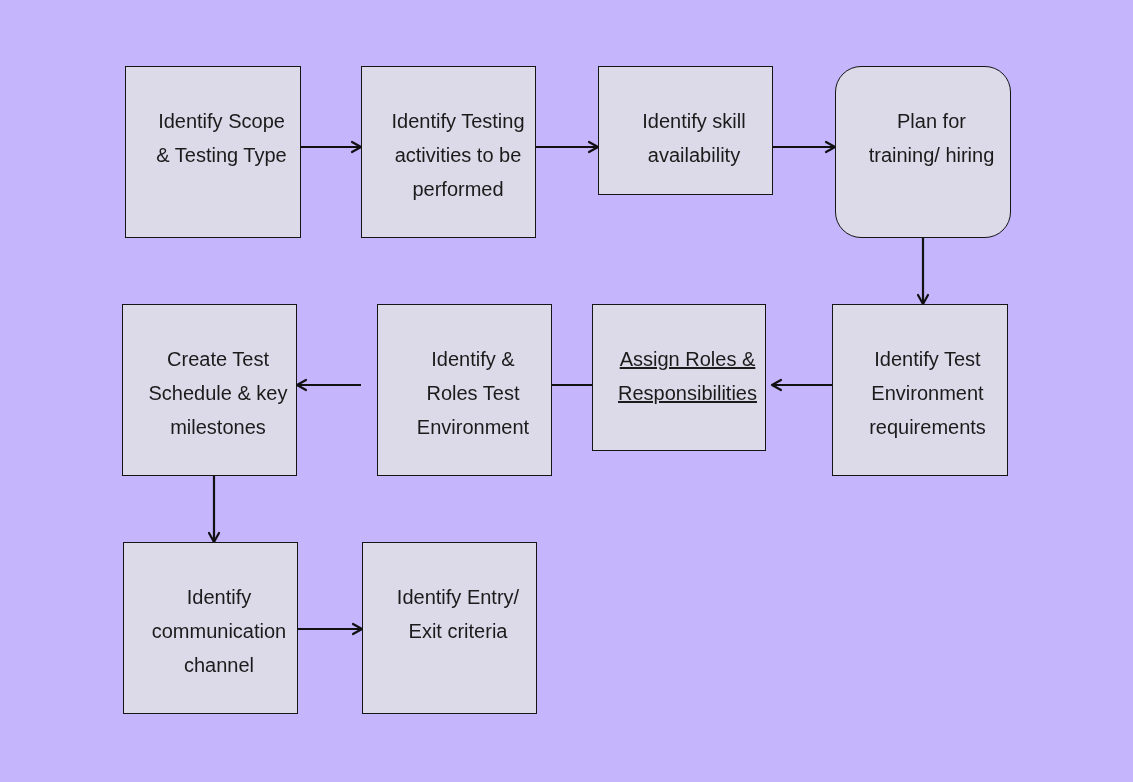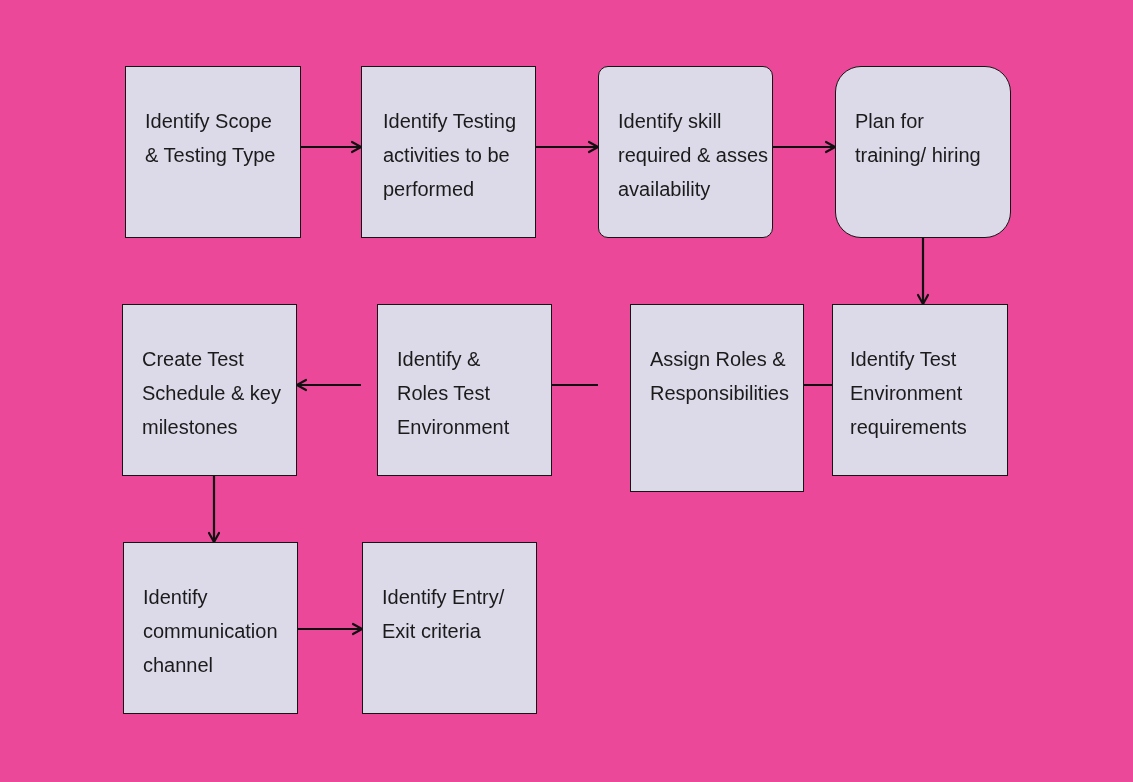--- a/index.html
+++ b/index.html
@@ -33,21 +33,21 @@
     line-height: 34px;
     z-index: 2;
   }
   .node-line {
     white-space: nowrap;
   }
 </style>
 </head>
 <body>
 
-<div class="stage" id="stage" style="width: 1133px; height: 782px; background: #ec4899; --edge-color: #111111;">
+<div class="stage" id="stage" style="width: 1133px; height: 782px; background: #c4b5fd; text-align: center; --edge-color: #111111;">
   <svg class="edges-layer" id="edges-svg" width="1133" height="782">
     <defs>
       <marker id="arrowhead" markerUnits="userSpaceOnUse" markerWidth="18" markerHeight="18" refX="12" refY="8" orient="auto">
         <path d="M3,3 L12,8 L3,13" fill="none" stroke-width="2.2" stroke-linecap="round" stroke-linejoin="round"></path>
       </marker>
     </defs>
     <g id="edges-group">
         <line x1="301" y1="147" x2="361" y2="147" marker-end="url(#arrowhead)"></line>
         <line x1="536" y1="147" x2="598" y2="147" marker-end="url(#arrowhead)"></line>
         <line x1="773" y1="147" x2="835" y2="147" marker-end="url(#arrowhead)"></line>
@@ -62,40 +62,39 @@
   <div id="nodes-layer">
       <div class="node" style="left: 125px; top: 66px; width: 176px; height: 172px; background: rgb(220, 218, 233); border-color: rgb(21, 21, 21); color: rgb(27, 27, 27);">
         <div class="node-line">Identify Scope</div>
         <div class="node-line">&amp; Testing Type</div>
       </div>
       <div class="node" style="left: 361px; top: 66px; width: 175px; height: 172px; background: rgb(220, 218, 233); border-color: rgb(21, 21, 21); color: rgb(27, 27, 27); padding-left: 21px;">
         <div class="node-line">Identify Testing</div>
         <div class="node-line">activities to be</div>
         <div class="node-line">performed</div>
       </div>
-      <div class="node" style="left: 598px; top: 66px; width: 175px; height: 172px; background: rgb(220, 218, 233); border-color: rgb(21, 21, 21); color: rgb(27, 27, 27); border-radius: 10px;">
+      <div class="node" style="left: 598px; top: 66px; width: 175px; height: 129px; background: rgb(220, 218, 233); border-color: rgb(21, 21, 21); color: rgb(27, 27, 27);">
         <div class="node-line">Identify skill</div>
-        <div class="node-line">required &amp; asses</div>
         <div class="node-line">availability</div>
       </div>
       <div class="node" style="left: 835px; top: 66px; width: 176px; height: 172px; background: rgb(220, 218, 233); border-color: rgb(21, 21, 21); color: rgb(27, 27, 27); border-radius: 26px;">
         <div class="node-line">Plan for</div>
         <div class="node-line">training/ hiring</div>
       </div>
       <div class="node" style="left: 122px; top: 304px; width: 175px; height: 172px; background: rgb(220, 218, 233); border-color: rgb(21, 21, 21); color: rgb(27, 27, 27);">
         <div class="node-line">Create Test</div>
         <div class="node-line">Schedule &amp; key</div>
         <div class="node-line">milestones</div>
       </div>
       <div class="node" style="left: 361px; top: 304px; width: 175px; height: 172px; background: rgb(220, 218, 233); border-color: rgb(21, 21, 21); color: rgb(27, 27, 27); margin-left: 16px;">
         <div class="node-line">Identify &amp;</div>
         <div class="node-line">Roles Test</div>
         <div class="node-line">Environment</div>
       </div>
-      <div class="node" style="left: 630px; top: 304px; width: 174px; height: 188px; background: rgb(220, 218, 233); border-color: rgb(21, 21, 21); color: rgb(27, 27, 27);">
+      <div class="node" style="left: 592px; top: 304px; width: 174px; height: 147px; background: rgb(220, 218, 233); border-color: rgb(21, 21, 21); color: rgb(27, 27, 27); text-decoration: underline;">
         <div class="node-line">Assign Roles &amp;</div>
         <div class="node-line">Responsibilities</div>
       </div>
       <div class="node" style="left: 832px; top: 304px; width: 176px; height: 172px; background: rgb(220, 218, 233); border-color: rgb(21, 21, 21); color: rgb(27, 27, 27); padding-left: 17px;">
         <div class="node-line">Identify Test</div>
         <div class="node-line">Environment</div>
         <div class="node-line">requirements</div>
       </div>
       <div class="node" style="left: 123px; top: 542px; width: 175px; height: 172px; background: rgb(220, 218, 233); border-color: rgb(21, 21, 21); color: rgb(27, 27, 27);">
         <div class="node-line">Identify</div>

